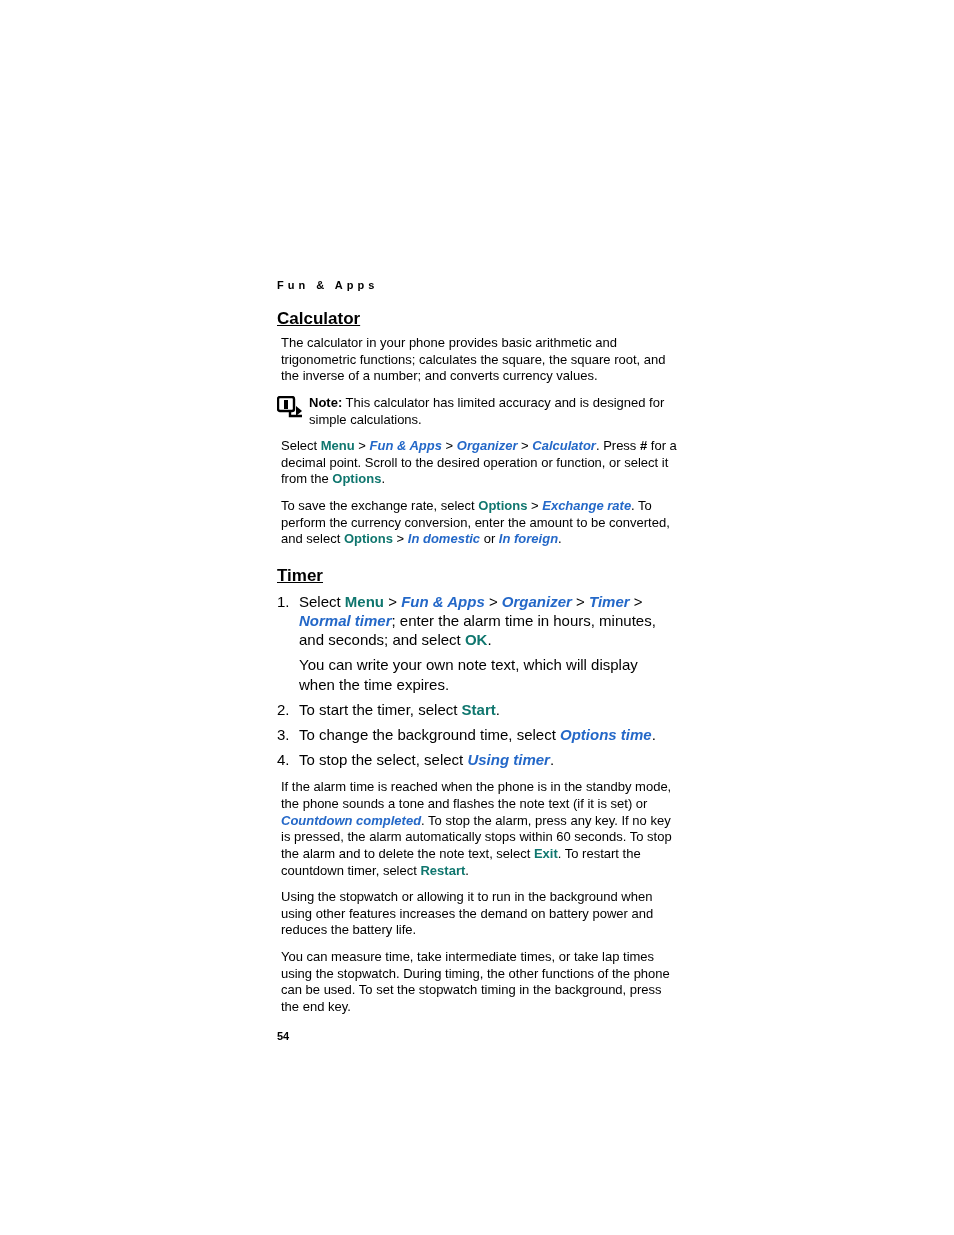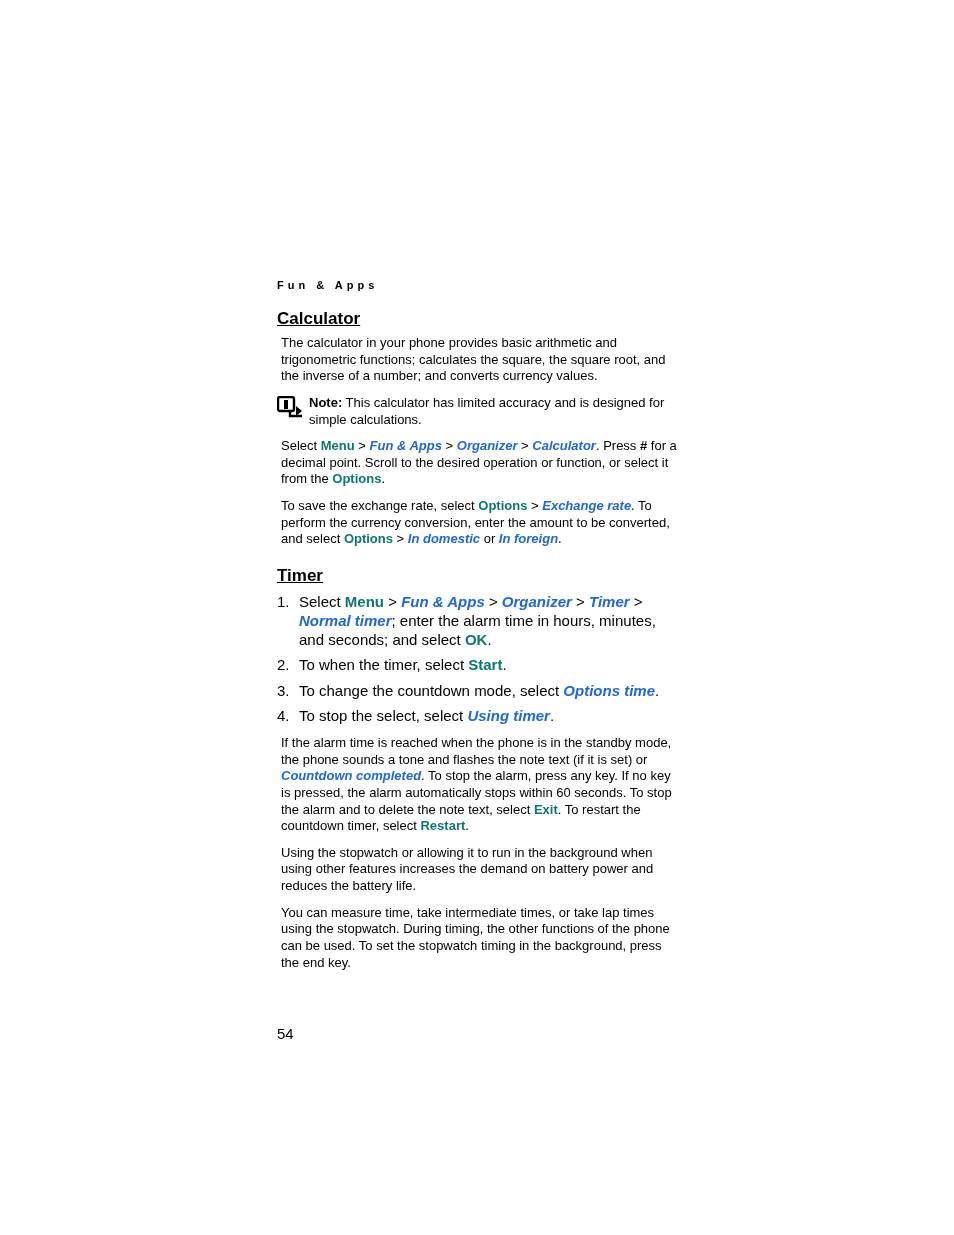--- a/index.html
+++ b/index.html
@@ -78,22 +78,22 @@
     left: 0;
     top: 0;
   }
   .substep {
     margin-top: 6px;
   }
   .page-num {
     position: absolute;
     left: 277px;
     bottom: 182px;
-    font-size: 15px;
-    font-weight: 400;
+    font-size: 11px;
+    font-weight: 700;
   }
 </style>
 </head>
 <body>
 
 <div class="page">
   <div class="content">
 
     <div class="running-head">Fun &amp; Apps</div>
 
@@ -121,26 +121,27 @@
 
     <p>
       <span>To save the exchange rate, select </span><span class="blue">Options</span><span> &gt; </span><span class="blue-em">Exchange rate</span><span>. To perform the currency conversion, enter the amount to be converted, and select </span><span class="blue">Options</span><span> &gt; </span><span class="blue-em">In domestic</span><span> or </span><span class="blue-em">In foreign</span><span>.</span>
     </p>
 
     <h2 class="section gap-top">Timer</h2>
 
     <ol class="steps">
       <li>
         <span>Select </span><span class="blue">Menu</span><span> &gt; </span><span class="blue-em">Fun &amp; Apps</span><span> &gt; </span><span class="blue-em">Organizer</span><span> &gt; </span><span class="blue-em">Timer</span><span> &gt; </span><span class="blue-em">Normal timer</span><span>; enter the alarm time in hours, minutes, and seconds; and select </span><span class="blue">OK</span><span>.</span>
+        <div class="substep">You can write your own note text, which will display when the time expires.</div>
       </li>
       <li>
-        <span>To when the timer, select </span><span class="blue">Start</span><span>.</span>
+        <span>To start the timer, select </span><span class="blue">Start</span><span>.</span>
       </li>
       <li>
-        <span>To change the countdown mode, select </span><span class="blue-em">Options time</span><span>.</span>
+        <span>To change the background time, select </span><span class="blue-em">Options time</span><span>.</span>
       </li>
       <li>
         <span>To stop the select, select </span><span class="blue-em">Using timer</span><span>.</span>
       </li>
     </ol>
 
     <p>
       <span>If the alarm time is reached when the phone is in the standby mode, the phone sounds a tone and flashes the note text (if it is set) or </span><span class="blue-em">Countdown completed</span><span>. To stop the alarm, press any key. If no key is pressed, the alarm automatically stops within 60 seconds. To stop the alarm and to delete the note text, select </span><span class="blue">Exit</span><span>. To restart the countdown timer, select </span><span class="blue">Restart</span><span>.</span>
     </p>
 

